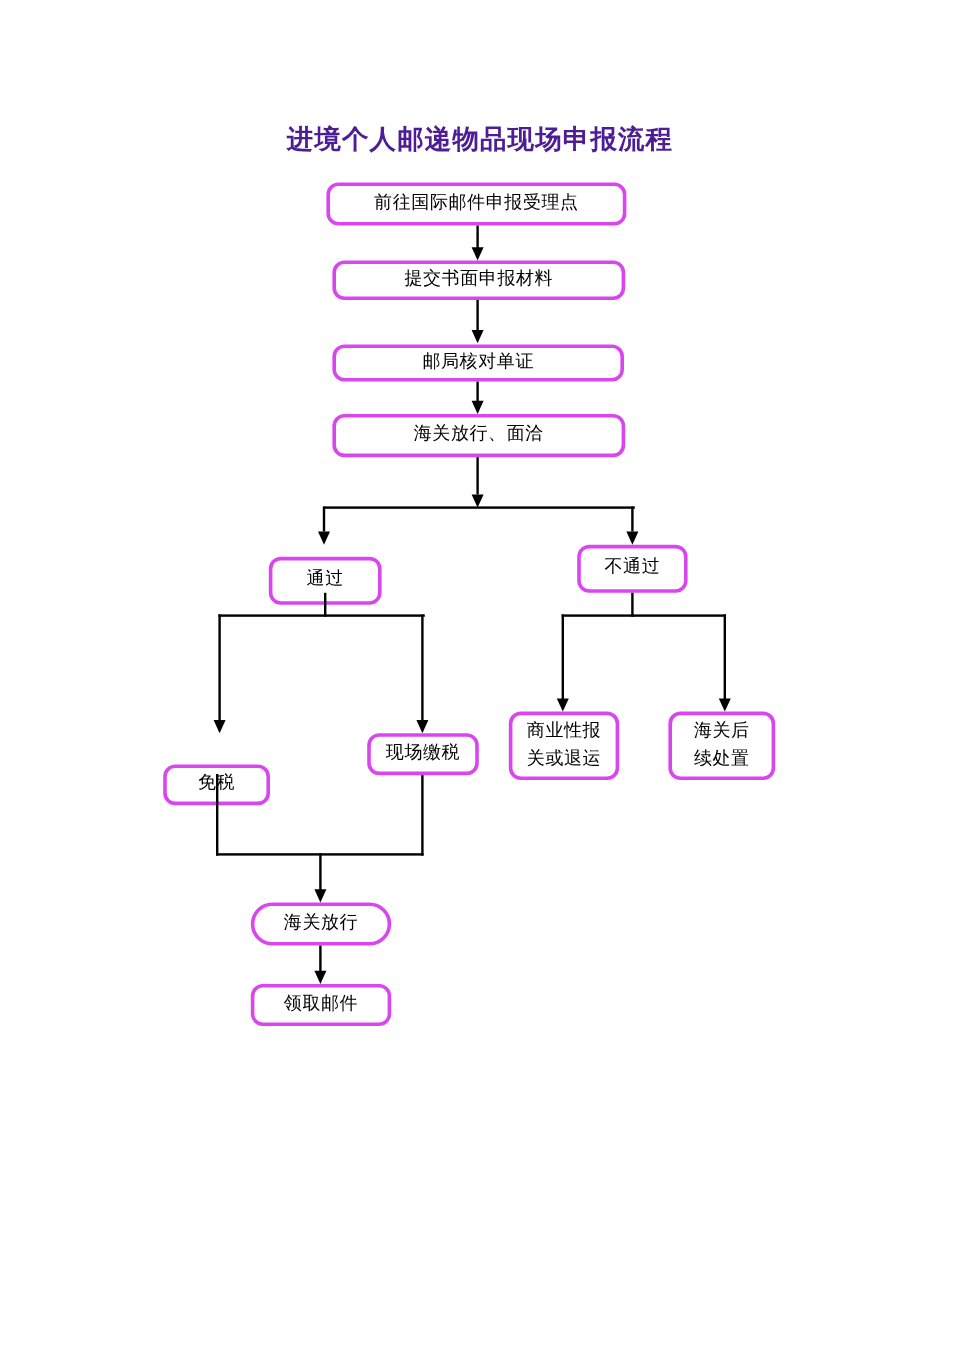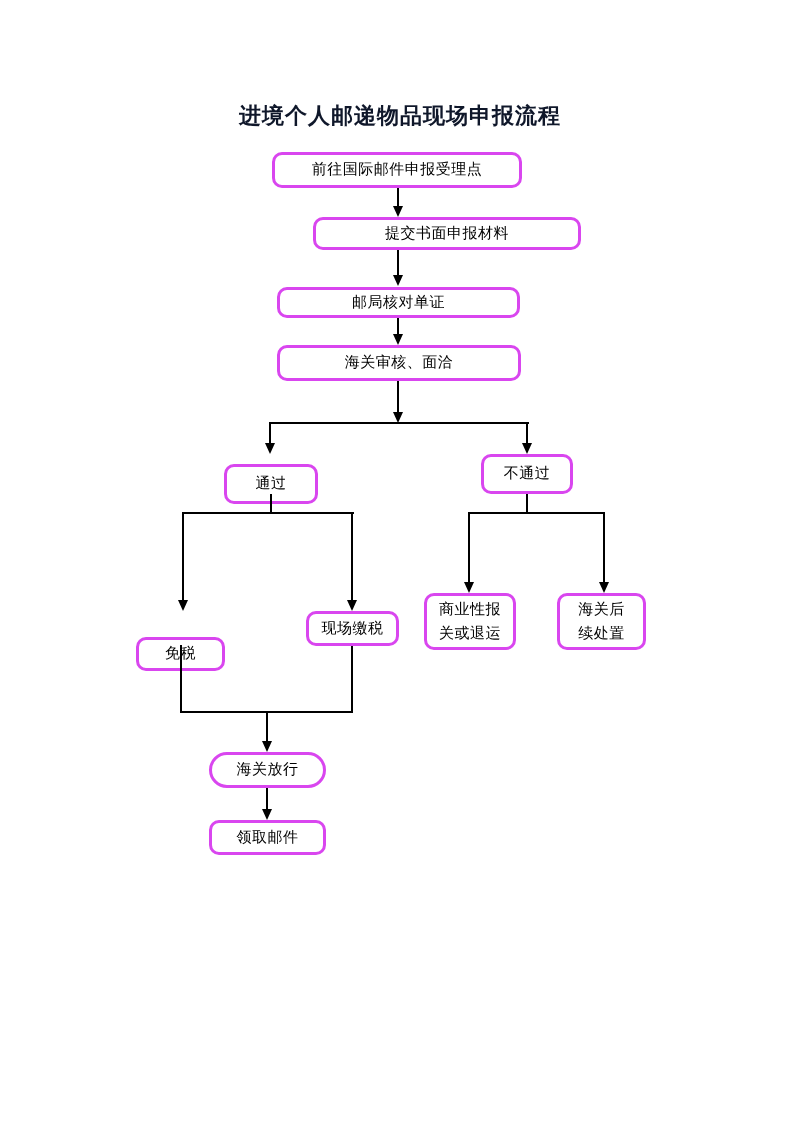--- a/index.html
+++ b/index.html
@@ -19,21 +19,21 @@
   .flow-title {
     position: absolute;
     left: 0;
     top: 101px;
     width: 800px;
     text-align: center;
     font-family: "Liberation Sans", sans-serif;
     font-weight: bold;
     font-size: 22px;
     letter-spacing: 1px;
-    color: #0f172a;
+    color: #4c1d95;
   }
   .node {
     position: absolute;
     box-sizing: border-box;
     border: 3px solid #d946ef;
     border-radius: 10px;
     background: #ffffff;
     display: flex;
     align-items: center;
     justify-content: center;
@@ -52,21 +52,21 @@
   .arrow-down {
     position: absolute;
     width: 0;
     height: 0;
     border-left: 5px solid transparent;
     border-right: 5px solid transparent;
     border-top: 11px solid #000000;
   }
   
   #n-step1    { left: 272px; top: 152px; width: 250px; height: 36px; }
-  #n-step2    { left: 277px; top: 217px; width: 268px; height: 33px; margin-left: 36px; }
+  #n-step2    { left: 277px; top: 217px; width: 244px; height: 33px; }
   #n-step3    { left: 277px; top: 287px; width: 243px; height: 31px; }
   #n-step4    { left: 277px; top: 345px; width: 244px; height: 36px; }
   #n-pass     { left: 224px; top: 454px; width: 94px;  height: 40px; margin-top: 10px; }
   #n-fail     { left: 481px; top: 454px; width: 92px;  height: 40px; }
   #n-taxfree  { left: 136px; top: 611px; width: 89px;  height: 34px; margin-top: 26px; }
   #n-paytax   { left: 306px; top: 611px; width: 93px;  height: 35px; }
   #n-commercial { left: 424px; top: 593px; width: 92px; height: 57px; padding: 0 12px; }
   #n-followup   { left: 557px; top: 593px; width: 89px; height: 57px; padding: 0 12px; }
   #n-release  { left: 209px; top: 752px; width: 117px; height: 36px; border-radius: 18px; }
   #n-pickup   { left: 209px; top: 820px; width: 117px; height: 35px; }
@@ -74,21 +74,21 @@
 </head>
 <body>
 
 <div id="page">
 
   <div class="flow-title">进境个人邮递物品现场申报流程</div>
 
   <div class="node" id="n-step1">前往国际邮件申报受理点</div>
   <div class="node" id="n-step2">提交书面申报材料</div>
   <div class="node" id="n-step3">邮局核对单证</div>
-  <div class="node" id="n-step4">海关审核、面洽</div>
+  <div class="node" id="n-step4">海关放行、面洽</div>
   <div class="node" id="n-pass">通过</div>
   <div class="node" id="n-fail">不通过</div>
   <div class="node" id="n-taxfree">免税</div>
   <div class="node" id="n-paytax">现场缴税</div>
   <div class="node" id="n-commercial">商业性报关或退运</div>
   <div class="node" id="n-followup">海关后续处置</div>
   <div class="node" id="n-release">海关放行</div>
   <div class="node" id="n-pickup">领取邮件</div>
 
   <div class="line vline" style="left:397px; top:188px; height:19px;"></div>

